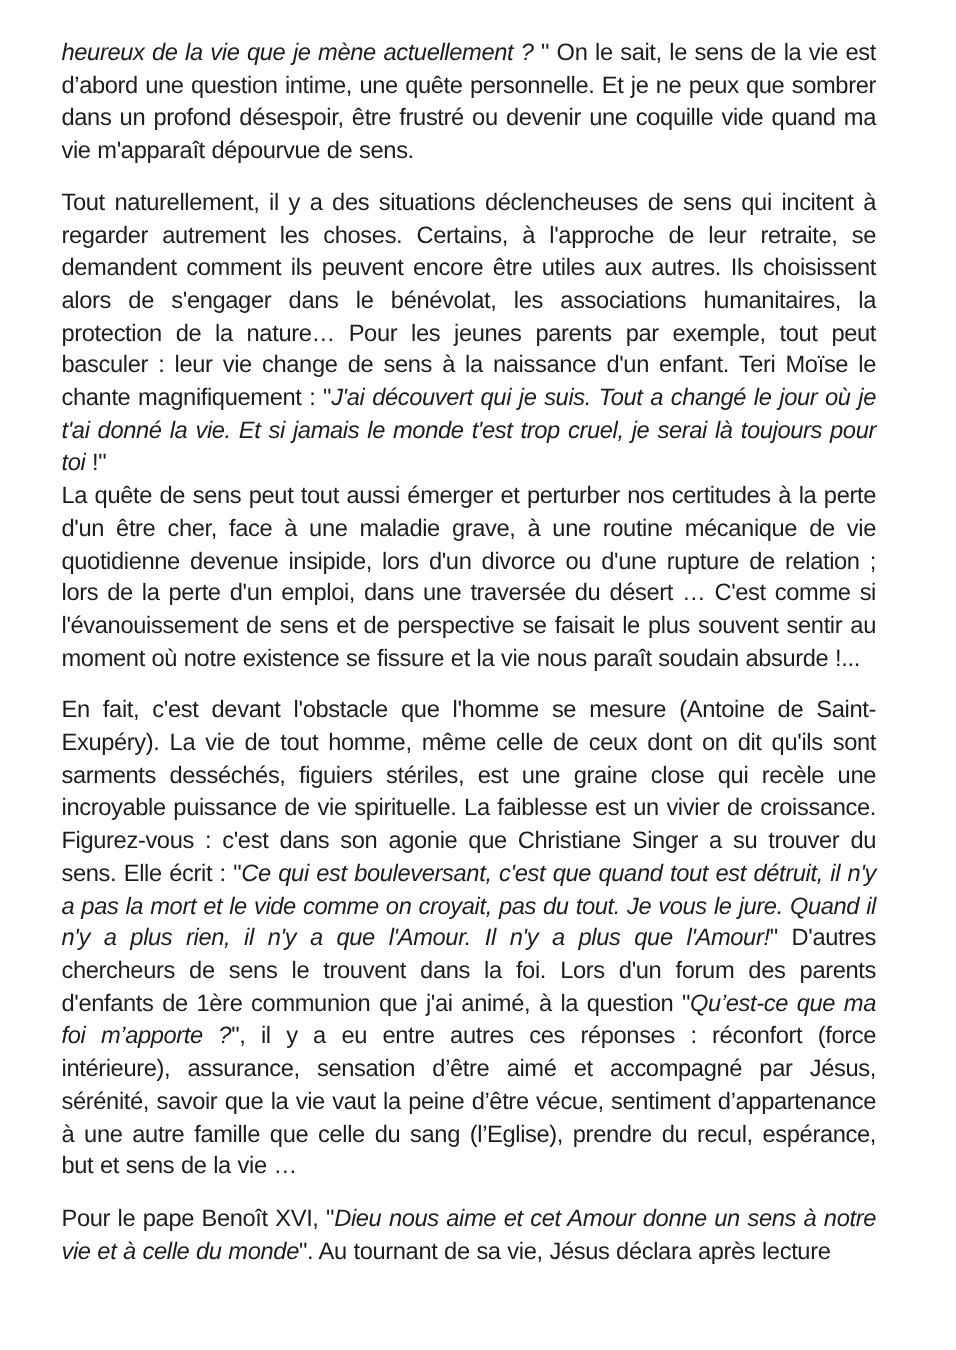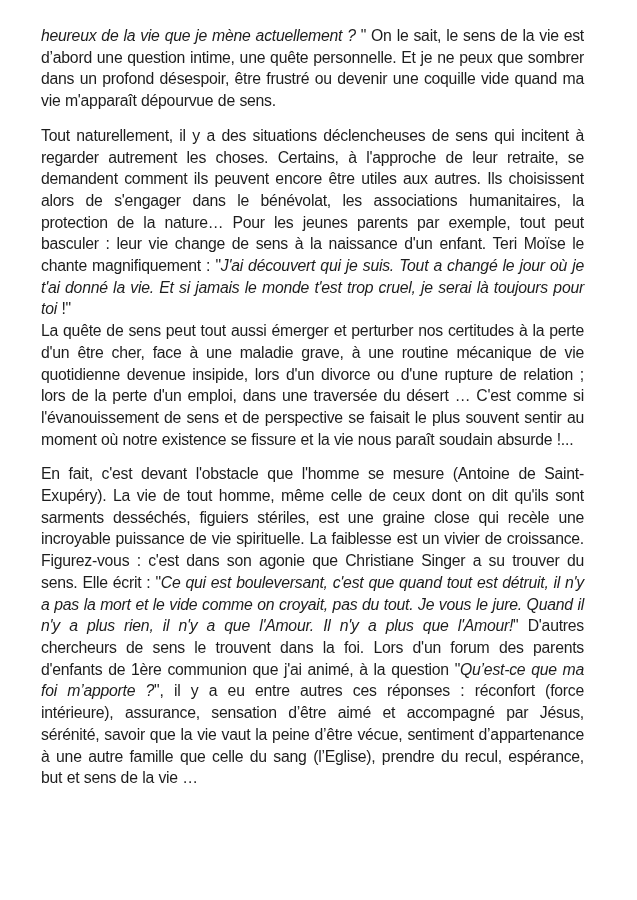--- a/index.html
+++ b/index.html
@@ -42,13 +42,14 @@
   }
 </style>
 </head>
 <body>
 
 <div class="page" id="doc-root" style="color: rgb(29, 29, 29); background: rgb(255, 255, 255);">
     <p class="para"><span class="seg-italic">heureux de la vie que je mène actuellement ? </span><span class="seg-normal">" On le sait, le sens de la vie est d’abord une question intime, une quête personnelle. Et je ne peux que sombrer dans un profond désespoir, être frustré ou devenir une coquille vide quand ma vie m'apparaît dépourvue de sens.</span></p>
     <p class="para tight"><span class="seg-normal">Tout naturellement, il y a des situations déclencheuses de sens qui incitent à regarder autrement les choses. Certains, à l'approche de leur retraite, se demandent comment ils peuvent encore être utiles aux autres. Ils choisissent alors de s'engager dans le bénévolat, les associations humanitaires, la protection de la nature… Pour les jeunes parents par exemple, tout peut basculer : leur vie change de sens à la naissance d'un enfant. Teri Moïse le chante magnifiquement : "</span><span class="seg-italic">J'ai découvert qui je suis. Tout a changé le jour où je t'ai donné la vie. Et si jamais le monde t'est trop cruel, je serai là toujours pour toi</span><span class="seg-normal"> !"</span></p>
     <p class="para"><span class="seg-normal">La quête de sens peut tout aussi émerger et perturber nos certitudes à la perte d'un être cher, face à une maladie grave, à une routine mécanique de vie quotidienne devenue insipide, lors d'un divorce ou d'une rupture de relation ; lors de la perte d'un emploi, dans une traversée du désert … C'est comme si l'évanouissement de sens et de perspective se faisait le plus souvent sentir au moment où notre existence se fissure et la vie nous paraît soudain absurde !...</span></p>
     <p class="para"><span class="seg-normal">En fait, c'est devant l'obstacle que l'homme se mesure (Antoine de Saint-Exupéry). La vie de tout homme, même celle de ceux dont on dit qu'ils sont sarments desséchés, figuiers stériles, est une graine close qui recèle une incroyable puissance de vie spirituelle. La faiblesse est un vivier de croissance. Figurez-vous : c'est dans son agonie que Christiane Singer a su trouver du sens. Elle écrit : "</span><span class="seg-italic">Ce qui est bouleversant, c'est que quand tout est détruit, il n'y a pas la mort et le vide comme on croyait, pas du tout. Je vous le jure. Quand il n'y a plus rien, il n'y a que l'Amour. Il n'y a plus que l'Amour!</span><span class="seg-normal">" D'autres chercheurs de sens le trouvent dans la foi. Lors d'un forum des parents d'enfants de 1ère communion que j'ai animé, à la question "</span><span class="seg-italic">Qu’est-ce que ma foi m’apporte ?</span><span class="seg-normal">", il y a eu entre autres ces réponses : réconfort (force intérieure), assurance, sensation d’être aimé et accompagné par Jésus, sérénité, savoir que la vie vaut la peine d’être vécue, sentiment d’appartenance à une autre famille que celle du sang (l’Eglise), prendre du recul, espérance, but et sens de la vie …</span></p>
+    <p class="para tight"><span class="seg-normal">Pour le pape Benoît XVI, "</span><span class="seg-italic">Dieu nous aime et cet Amour donne un sens à notre vie et à celle du monde</span><span class="seg-normal">". Au tournant de sa vie, Jésus déclara après lecture</span></p>
   </div>
 
 </body></html>

